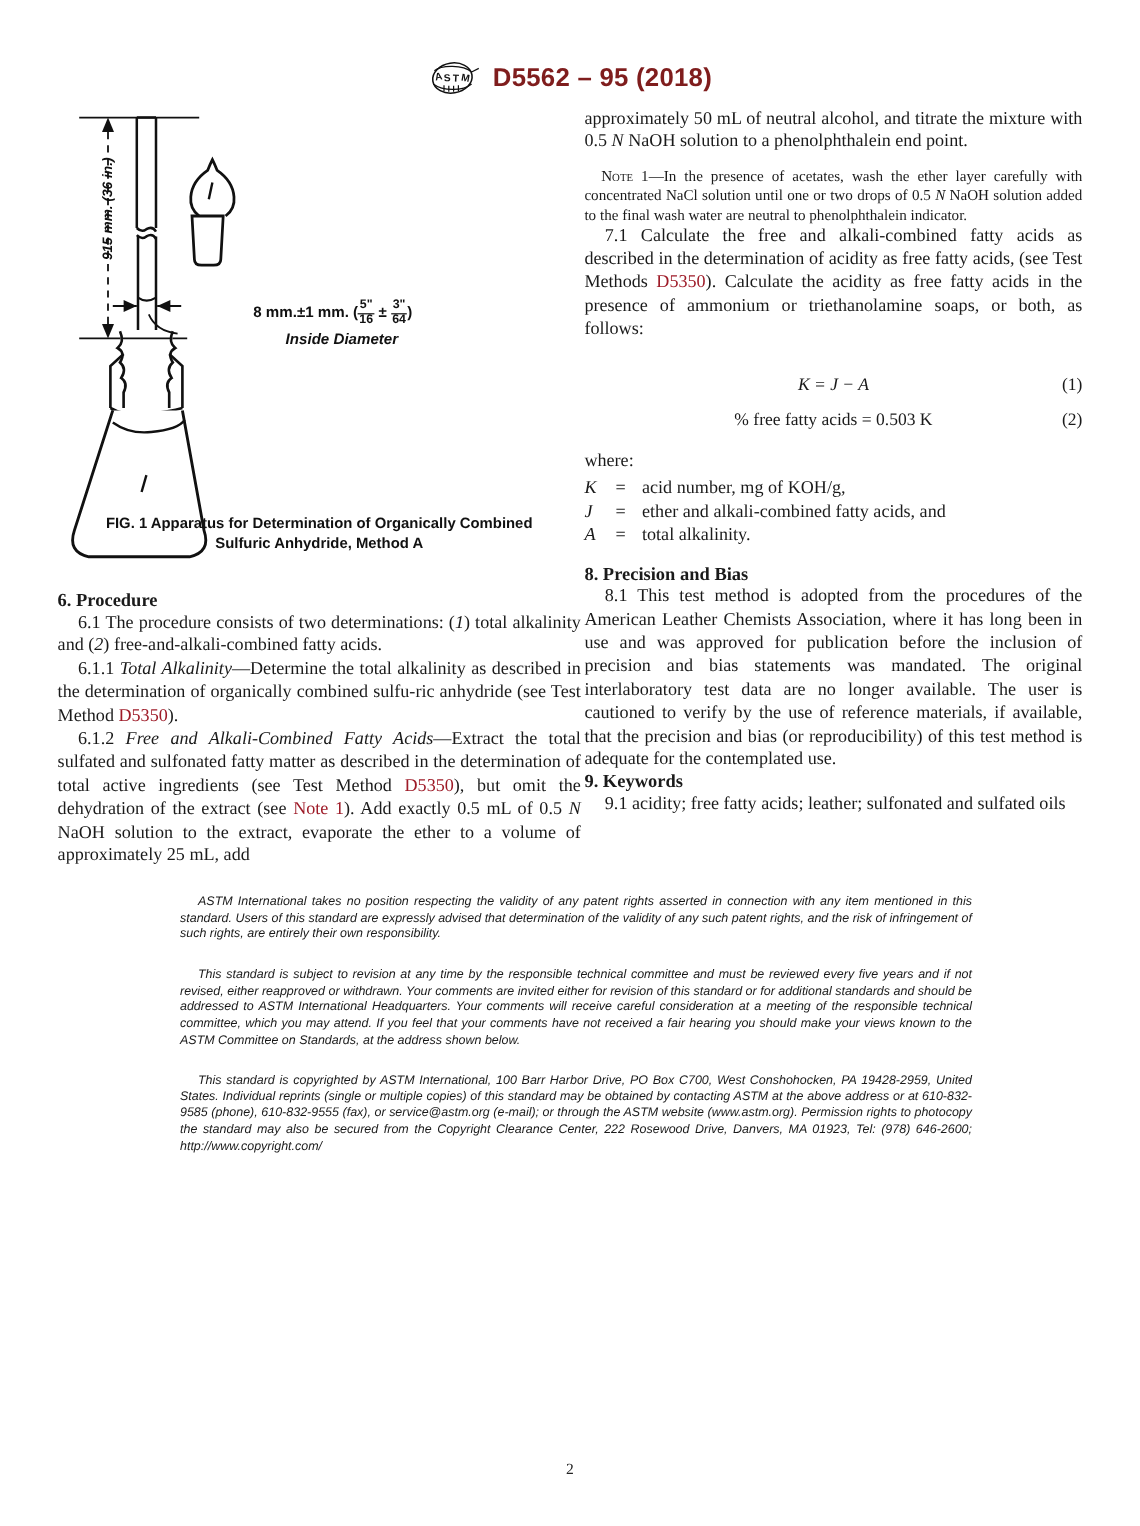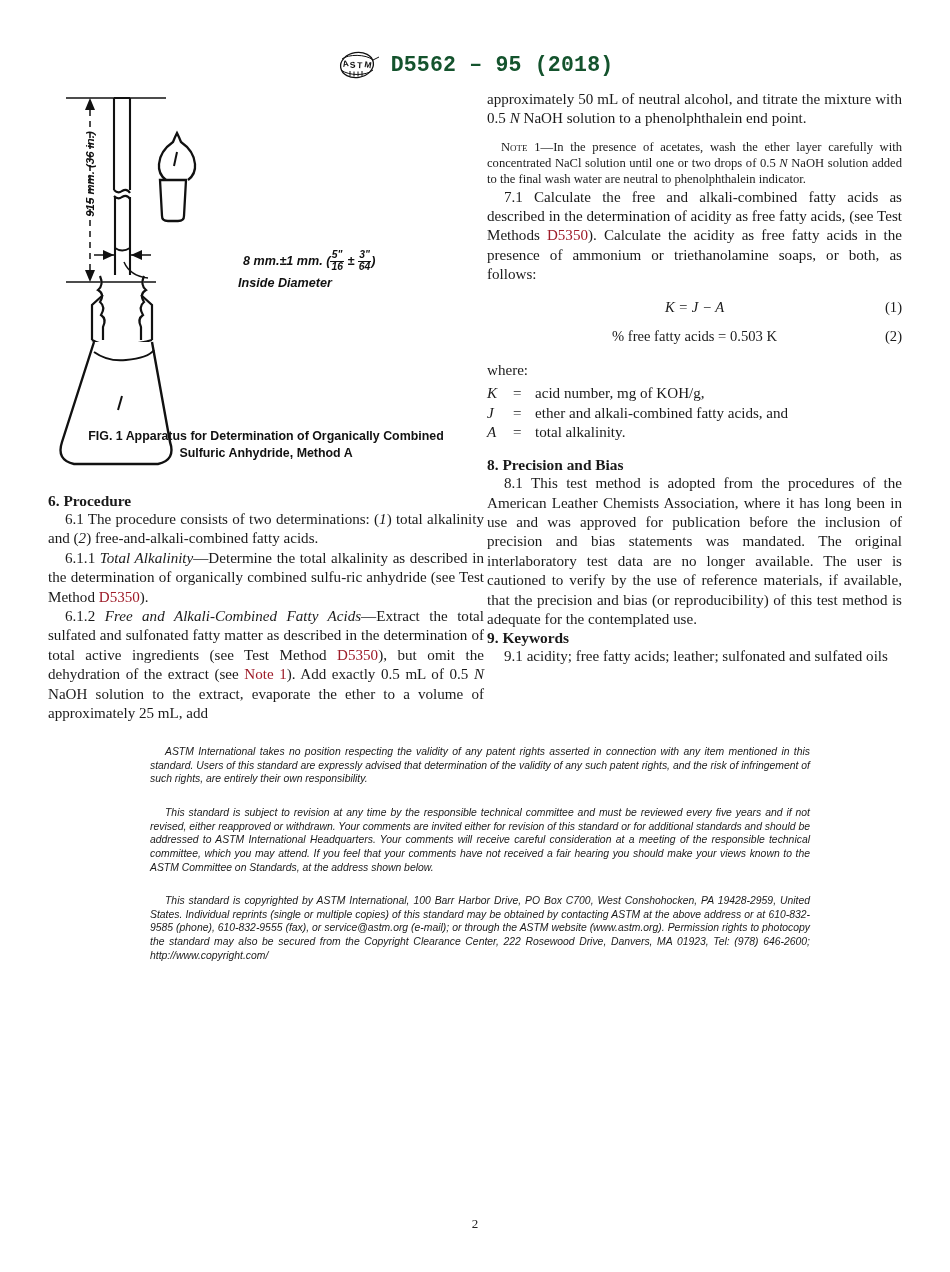--- a/index.html
+++ b/index.html
@@ -34,25 +34,25 @@
     justify-content: center;
     gap: 10px;
   }
   .astm-logo {
     display: inline-block;
     width: 44px;
     height: 30px;
     vertical-align: middle;
   }
   .doc-designation {
-    font-family: Liberation Mono, monospace;
+    font-family: Liberation Sans, sans-serif;
     font-size: 21.5px;
     font-weight: bold;
     letter-spacing: 0.2px;
-    color: #14532d;
+    color: #7f1d1d;
     white-space: pre;
   }
 
   
   .col-left {
     position: absolute;
     left: 48px;
     top: 90px;
     width: 436px;
   }
@@ -106,21 +106,21 @@
   .eq-center {
     text-align: center;
     font-style: normal;
   }
   .eq-num {
     position: absolute;
     right: 0;
     top: 0;
     font-size: 14.6px;
   }
-  .eq-italic { font-style: italic; }
+  .eq-italic { font-style: italic; margin-top: 14px; }
 
   .where-list {
     margin: 0;
     font-size: 15.1px;
     line-height: 1.31;
   }
   .where-row {
     display: flex;
     align-items: baseline;
   }
@@ -303,21 +303,21 @@
       <line x1="126" y1="76" x2="129" y2="62" stroke="#111" stroke-width="2"></line>
     </svg>
 
     
     <div style="position:absolute; left:-38px; top:78px; width:160px; transform:rotate(-90deg);
                 font-family:'Liberation Sans',sans-serif; font-style:italic; font-weight:bold;
                 font-size:11.4px; text-align:center; color:#111;">915 mm. (36 in.)</div>
 
     
     <div style="position:absolute; left:163px; top:160px; font-family:'Liberation Sans',sans-serif;
-                font-style:italic; font-weight:bold; font-size:12.6px; color:#111; white-space:nowrap;margin-left:32px;">
+                font-weight:bold; font-size:12.6px; color:#111; white-space:nowrap;">
       <span>8 mm.±1 mm. (</span><span class="frac"><span class="num">5"</span><span class="den">16</span></span><span> ± </span><span class="frac"><span class="num">3"</span><span class="den">64</span></span><span>)</span>
     </div>
     <div style="position:absolute; left:190px; top:186px; font-family:'Liberation Sans',sans-serif;
                 font-style:italic; font-weight:bold; font-size:12.6px; color:#111;">Inside Diameter</div>
   </div>
 
   <div class="fig-caption">
     <div>FIG. 1 Apparatus for Determination of Organically Combined</div>
     <div>Sulfuric Anhydride, Method A</div>
   </div>

